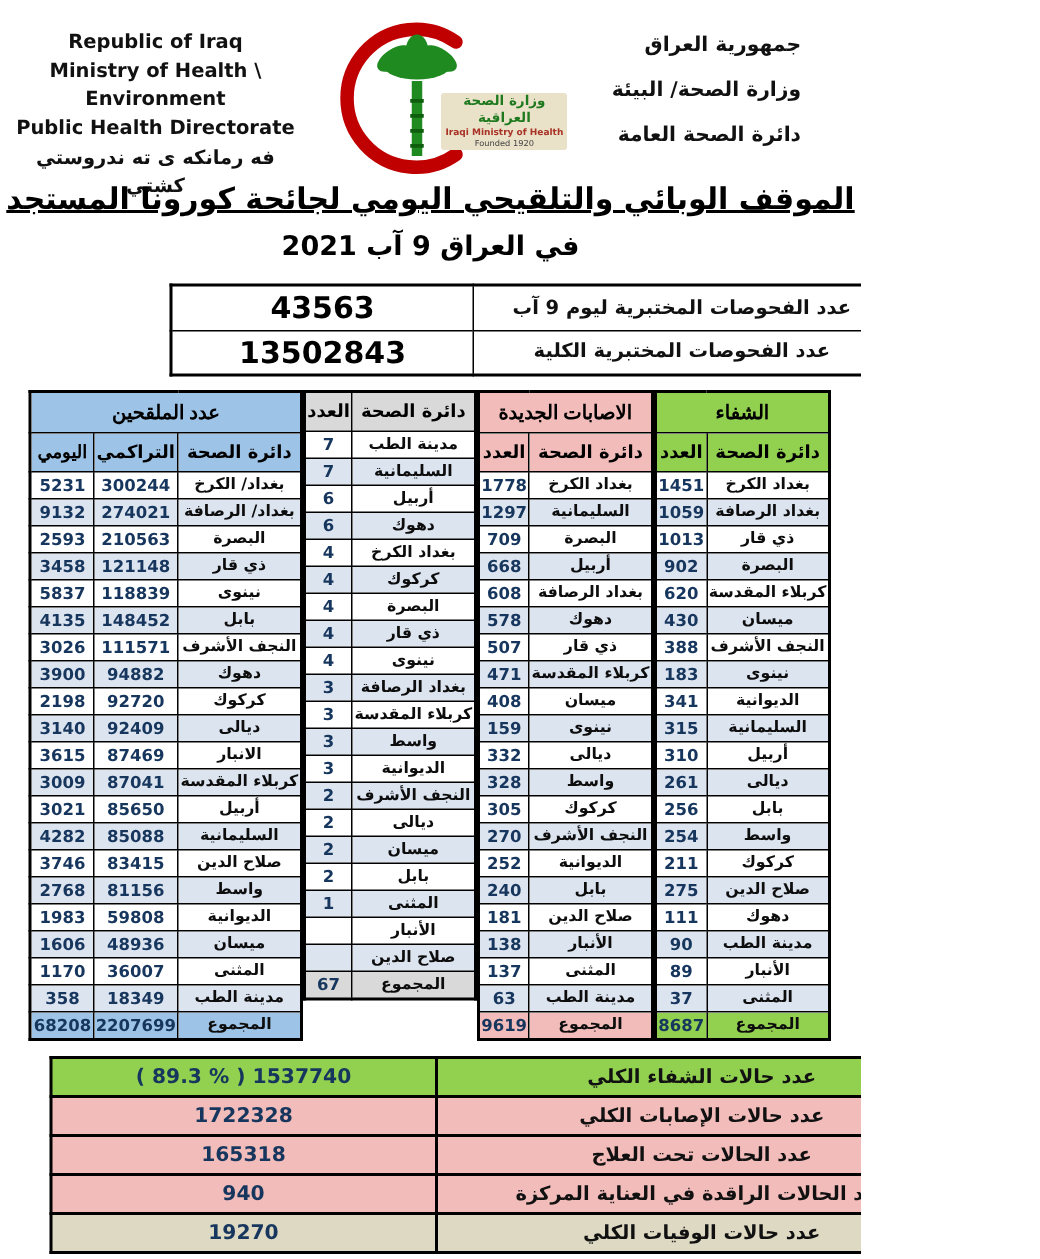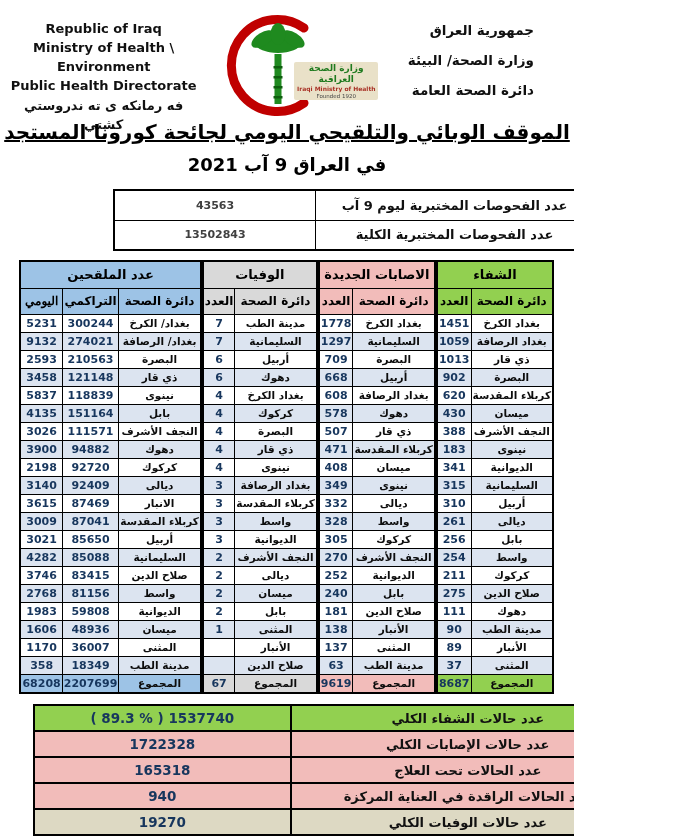--- a/index.html
+++ b/index.html
@@ -22,27 +22,27 @@
   
   .title-block { text-align:center; direction:rtl; color:#000; margin-top:2px; }
   .title-l1 { font-size:20px; font-weight:bold;text-decoration:underline; }
   .title-l2 { font-size:18px; font-weight:bold; margin-top:10px; }
 
   
   table { border-collapse:collapse; }
   .tests { margin:14px 0 0 113px; width:482px; border:2px solid #000; direction:rtl; }
   .tests td { border:1.5px solid #000; height:30px; }
   .tests .lbl { width:58%; text-align:center; font-weight:bold; font-size:13px; color:#111; }
-  .tests .val { width:42%; text-align:center; font-weight:bold; font-size:11px; color:#404040; direction:ltr; }
+  .tests .val { width:42%; text-align:center; font-weight:bold; font-size:20px; color:#000000; direction:ltr; }
 
   
   .ptables { display:flex; direction:rtl; justify-content:space-between; padding:0 20px 0 34px; margin-top:9px; align-items:flex-start; }
   .ptable { border:2px solid #000; direction:rtl; }
   .ptable td { border:1px solid #000; text-align:center; overflow:hidden; white-space:nowrap; }
-  .ptable .trow td { height:27px; font-weight:bold; font-size:13px; color:#000; }
+  .ptable .trow td { height:27px; font-weight:bold; font-size:13px; color:#000;font-family:Liberation Serif, serif; }
   .ptable .crow td { height:26px; font-weight:bold; font-size:12px; color:#000; }
   .ptable .name { font-weight:bold; font-size:10.5px; color:#0d0d0d; height:17px; line-height:15px; }
   .ptable .num  { font-weight:bold; font-size:11px; color:#17365d; height:17px; line-height:15px; direction:ltr; }
   .ptable .total td { height:19px; }
   .t-recovery   { width:150px; }
   .t-infections { width:124px; }
   .t-deaths     { width:122px; }
   .t-vaccinated { width:201px; }
 
   
@@ -257,21 +257,21 @@
           <tr style="background: rgb(220, 228, 240);">
             <td class="name">كربلاء المقدسة</td>
             <td class="num">471</td>
           </tr>
           <tr>
             <td class="name">ميسان</td>
             <td class="num">408</td>
           </tr>
           <tr style="background: rgb(220, 228, 240);">
             <td class="name">نينوى</td>
-            <td class="num">349</td>
+            <td class="num">159</td>
           </tr>
           <tr>
             <td class="name">ديالى</td>
             <td class="num">332</td>
           </tr>
           <tr style="background: rgb(220, 228, 240);">
             <td class="name">واسط</td>
             <td class="num">328</td>
           </tr>
           <tr>
@@ -311,23 +311,20 @@
             <td class="num" style="background: rgb(242, 188, 186);">9619</td>
           </tr>
         </tbody>
       </table>
       <table class="ptable t-deaths">
         <colgroup>
           <col style="width: 64%;">
           <col style="width: 36%;">
         </colgroup>
         <tbody>
-          <tr class="trow">
-            <td colspan="2" style="background: rgb(217, 217, 217);">الوفيات</td>
-          </tr>
           <tr class="crow">
             <td style="background: rgb(217, 217, 217);">دائرة الصحة</td>
             <td style="background: rgb(217, 217, 217);">العدد</td>
           </tr>
           <tr>
             <td class="name">مدينة الطب</td>
             <td class="num">7</td>
           </tr>
           <tr style="background: rgb(220, 228, 240);">
             <td class="name">السليمانية</td>
@@ -446,21 +443,21 @@
             <td class="num">121148</td>
             <td class="num">3458</td>
           </tr>
           <tr>
             <td class="name">نينوى</td>
             <td class="num">118839</td>
             <td class="num">5837</td>
           </tr>
           <tr style="background: rgb(220, 228, 240);">
             <td class="name">بابل</td>
-            <td class="num">151164</td>
+            <td class="num">148452</td>
             <td class="num">4135</td>
           </tr>
           <tr>
             <td class="name">النجف الأشرف</td>
             <td class="num">111571</td>
             <td class="num">3026</td>
           </tr>
           <tr style="background: rgb(220, 228, 240);">
             <td class="name">دهوك</td>
             <td class="num">94882</td>

